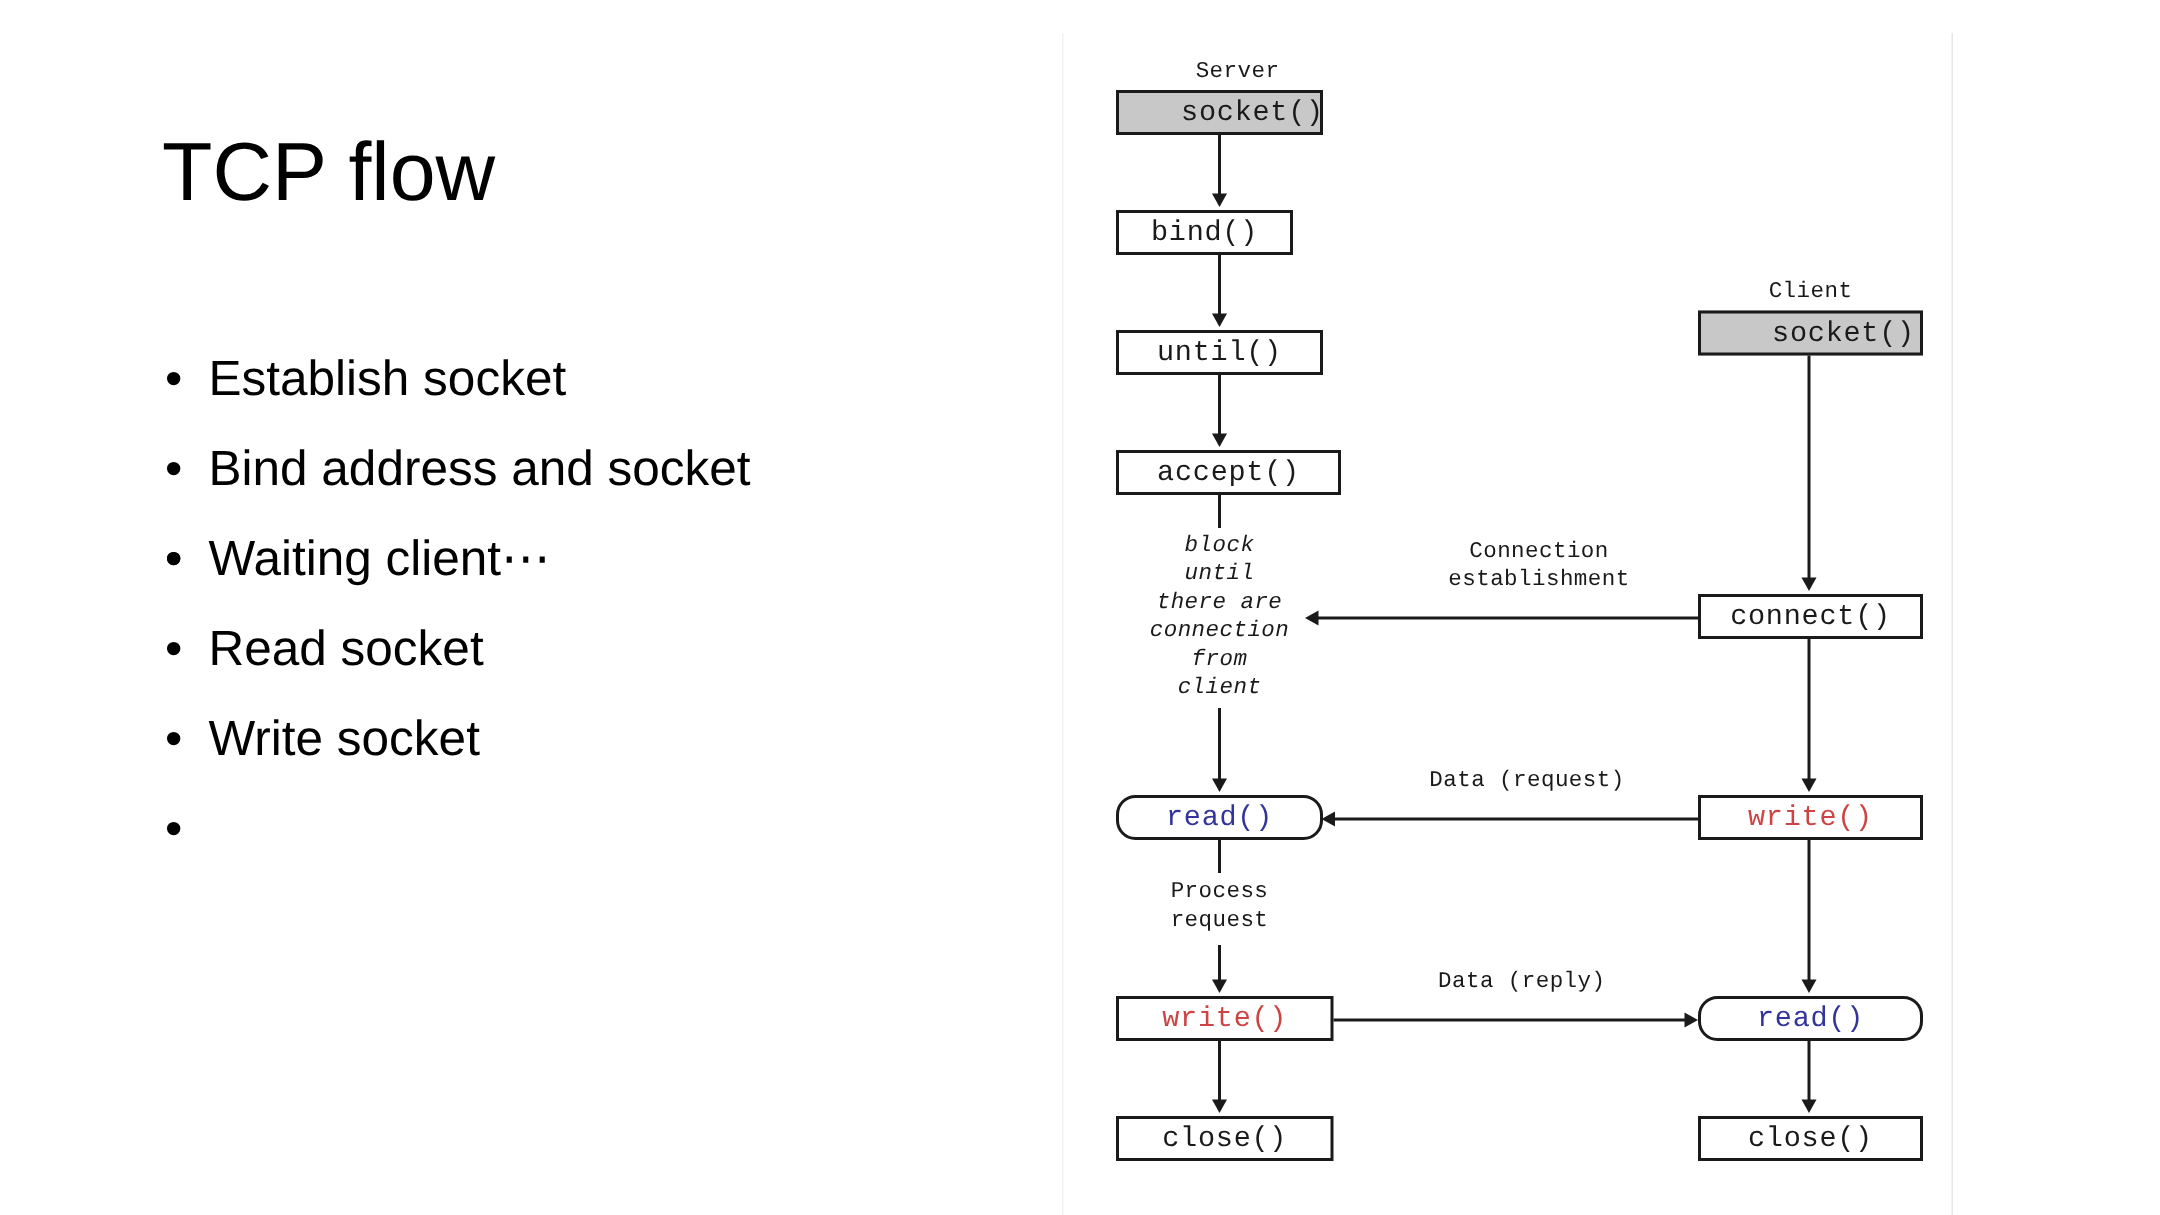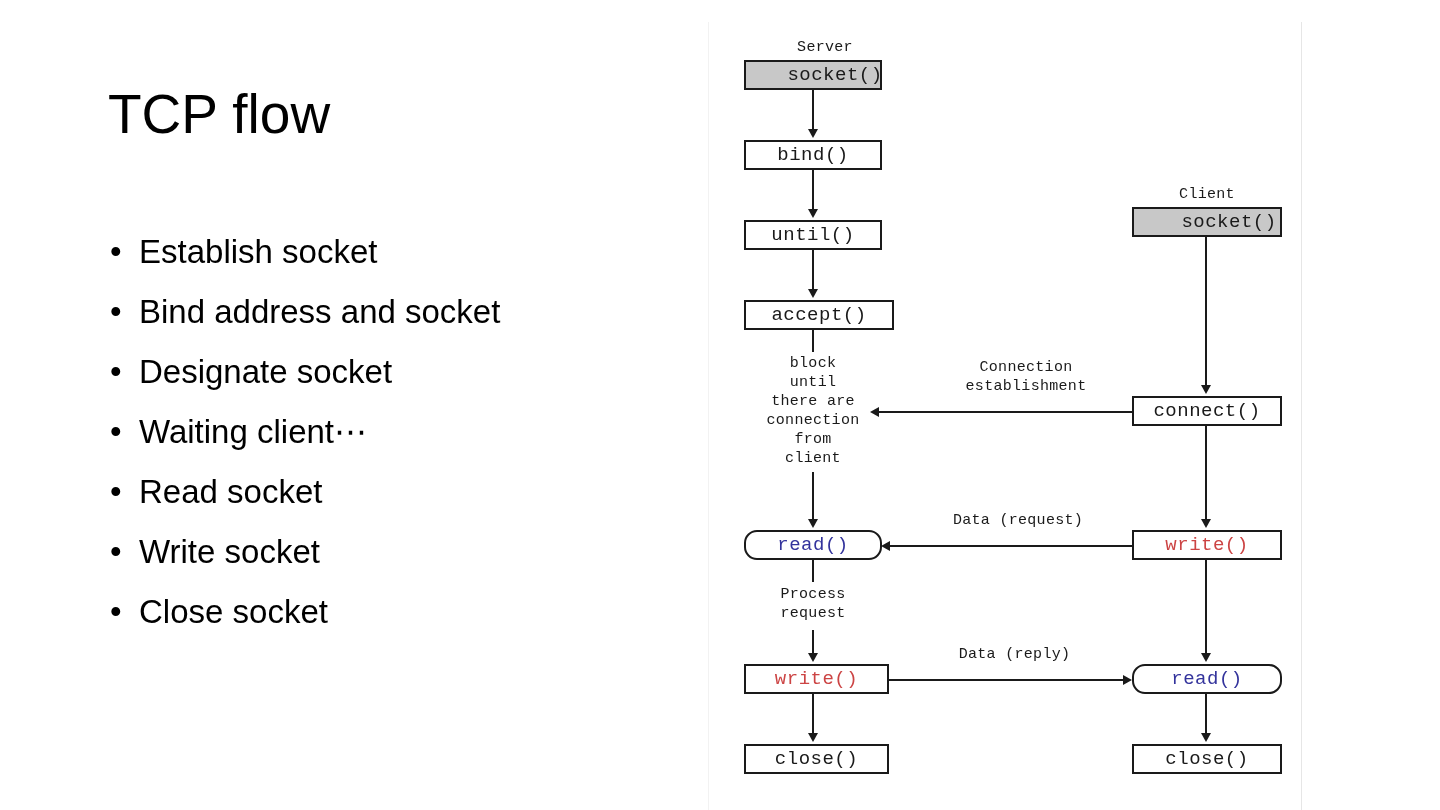--- a/index.html
+++ b/index.html
@@ -91,44 +91,44 @@
     <div id="page-title">TCP flow</div>
 
     <ul id="bullet-list">
       <li>
         <span class="bullet-dot">•</span><span>Establish socket</span>
       </li>
       <li>
         <span class="bullet-dot">•</span><span>Bind address and socket</span>
       </li>
       <li>
-        <span class="bullet-dot">•</span><span>Designate socket</span>
+        <span class="bullet-dot">•</span>
       </li>
       <li>
         <span class="bullet-dot">•</span><span>Waiting client⋯</span>
       </li>
       <li>
         <span class="bullet-dot">•</span><span>Read socket</span>
       </li>
       <li>
         <span class="bullet-dot">•</span><span>Write socket</span>
       </li>
       <li>
-        <span class="bullet-dot">•</span><span>Close socket</span>
+        <span class="bullet-dot">•</span>
       </li>
     </ul>
   </div>
 
   <div id="diagram">
 
     <div class="lbl col-head" style="left:47px;top:16px;width:138px;">Server</div>
     <div class="lbl col-head" style="left:423px;top:163px;width:150px;">Client</div>
 
     <div class="node shaded" style="left:35px;top:38px;width:138px;">socket()</div>
-    <div class="node" style="left:35px;top:118px;width:138px;">bind()</div>
+    <div class="node" style="left:35px;top:118px;width:118px;">bind()</div>
     <div class="node" style="left:35px;top:198px;width:138px;">until()</div>
     <div class="node" style="left:35px;top:278px;width:150px;">accept()</div>
     <div class="node read-node" style="left:35px;top:508px;width:138px;">read()</div>
     <div class="node write-node" style="left:35px;top:642px;width:145px;">write()</div>
     <div class="node" style="left:35px;top:722px;width:145px;">close()</div>
 
     <div class="node shaded" style="left:423px;top:185px;width:150px;">socket()</div>
     <div class="node" style="left:423px;top:374px;width:150px;">connect()</div>
     <div class="node write-node" style="left:423px;top:508px;width:150px;">write()</div>
     <div class="node read-node" style="left:423px;top:642px;width:150px;">read()</div>
@@ -174,21 +174,21 @@
 establishment</div>
 
     <div class="hline" style="left:180px;top:523px;width:244px;"></div>
     <div class="arrow-left" style="left:172px;top:519px;"></div>
     <div class="lbl" style="left:214px;top:489px;width:190px;">Data (request)</div>
 
     <div class="hline" style="left:180px;top:657px;width:235px;"></div>
     <div class="arrow-right" style="left:414px;top:653px;"></div>
     <div class="lbl" style="left:218px;top:623px;width:175px;">Data (reply)</div>
 
-    <div class="lbl" style="left:29px;top:332px;width:150px;">block
+    <div class="lbl" style="left:29px;top:332px;width:150px;font-style:italic;">block
 until
 there are
 connection
 from
 client</div>
     <div class="lbl" style="left:34px;top:563px;width:140px;">Process
 request</div>
 
   </div>
 </div>

